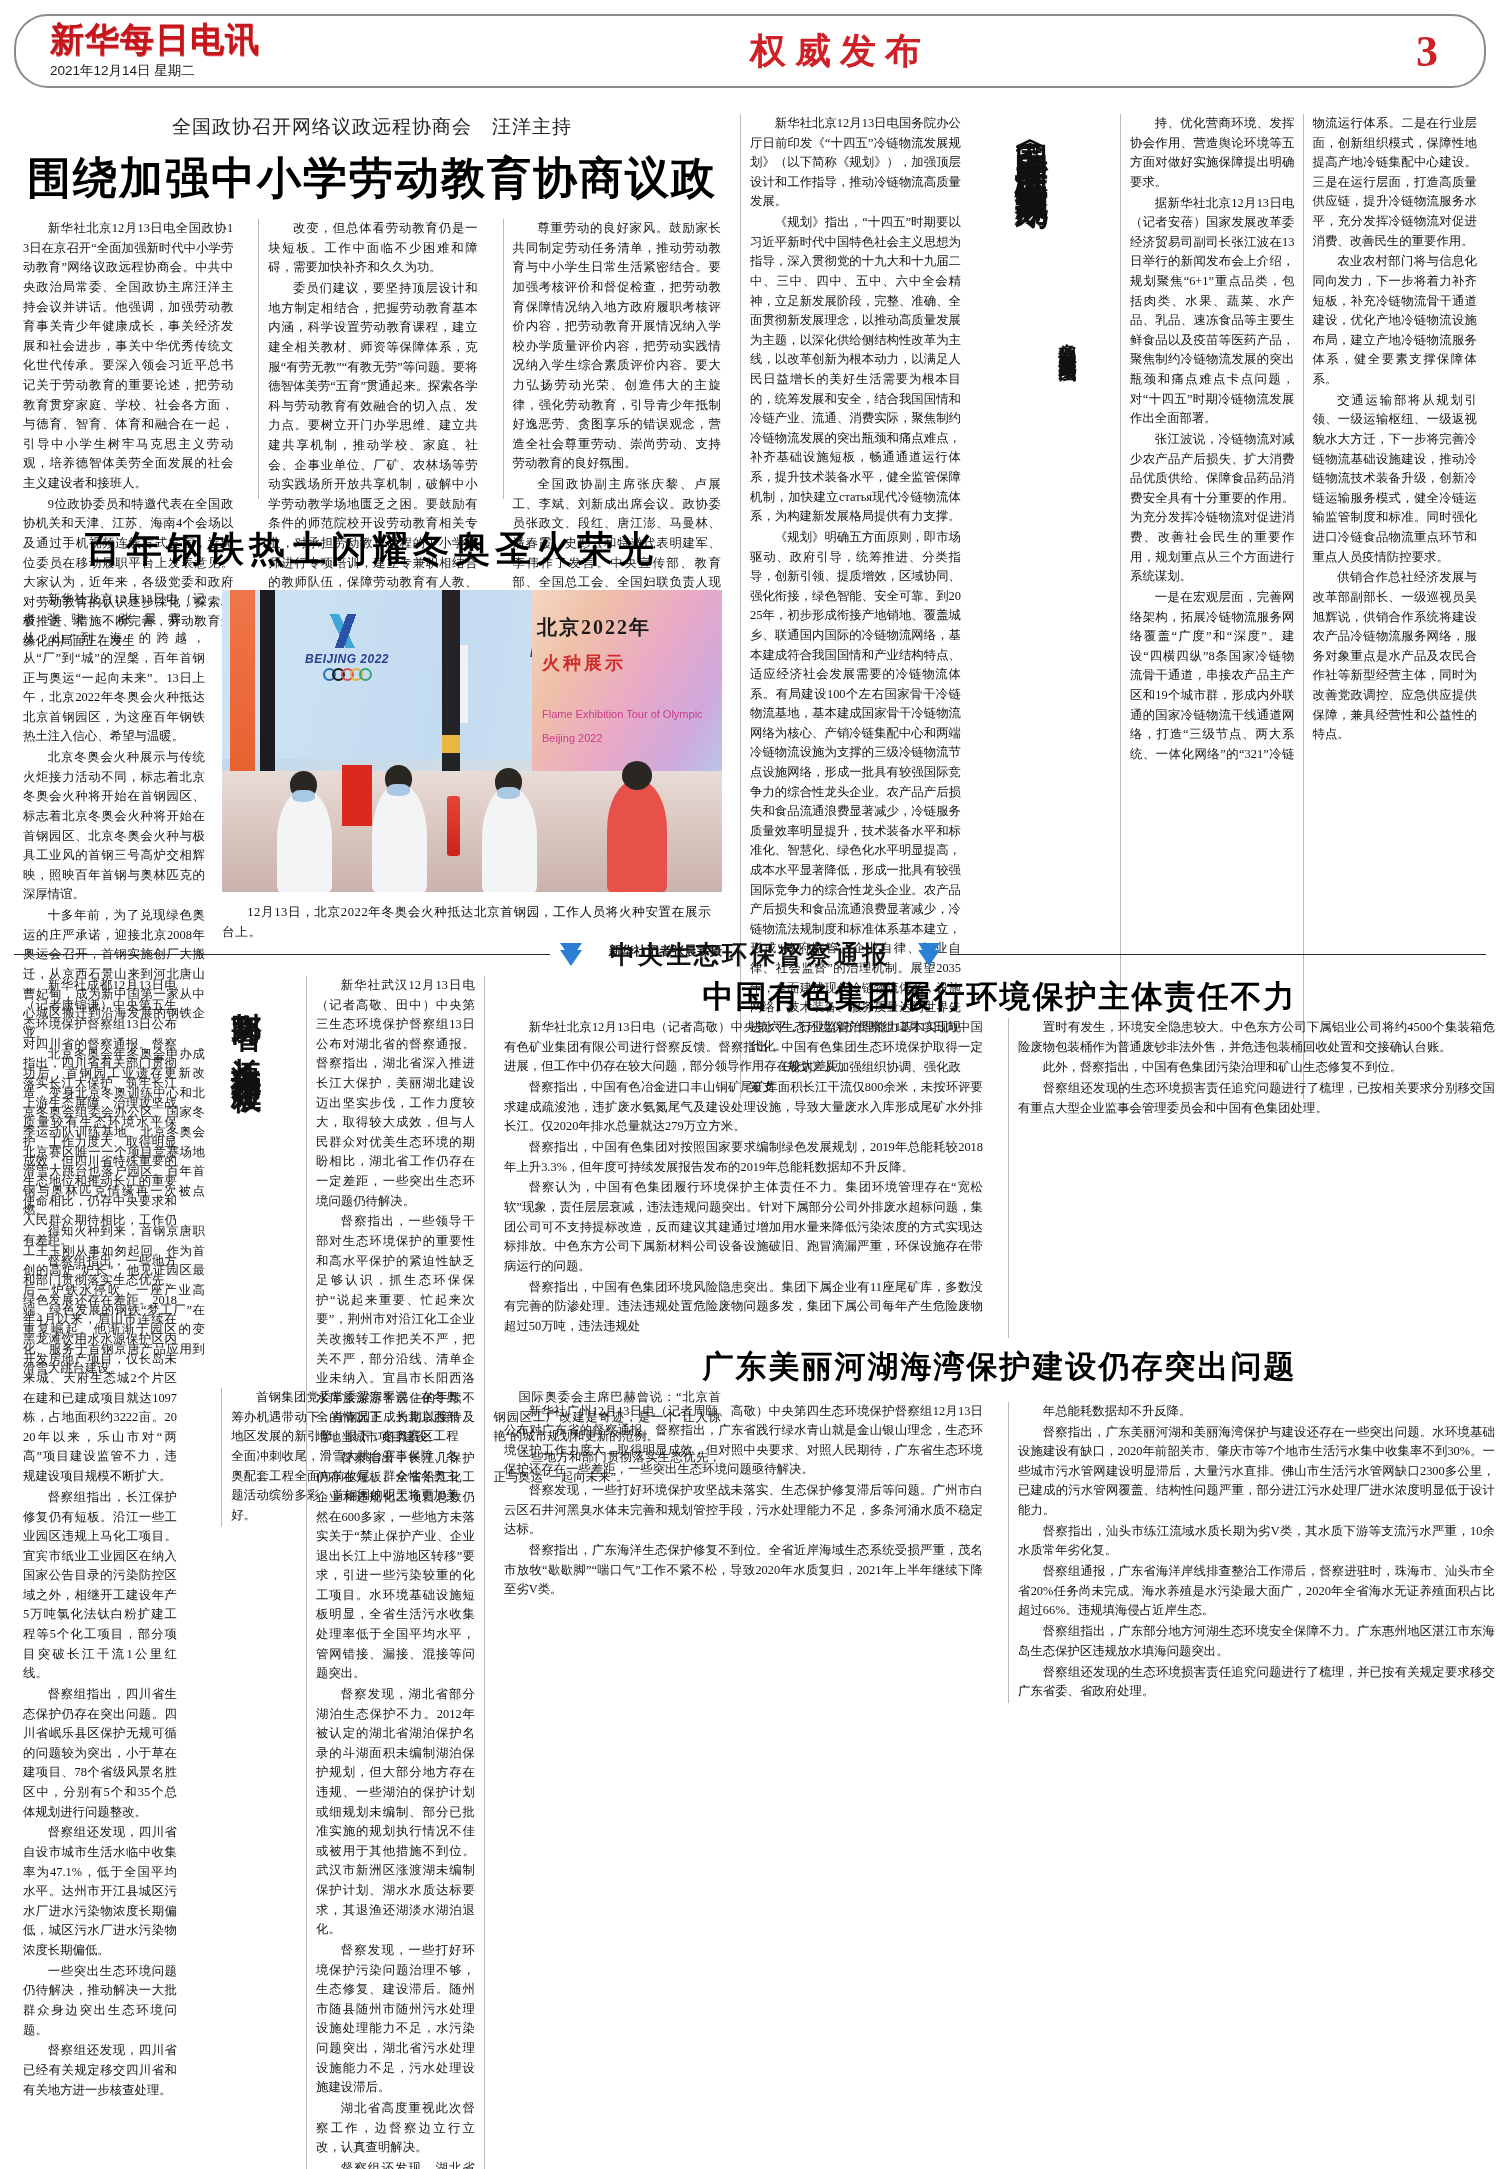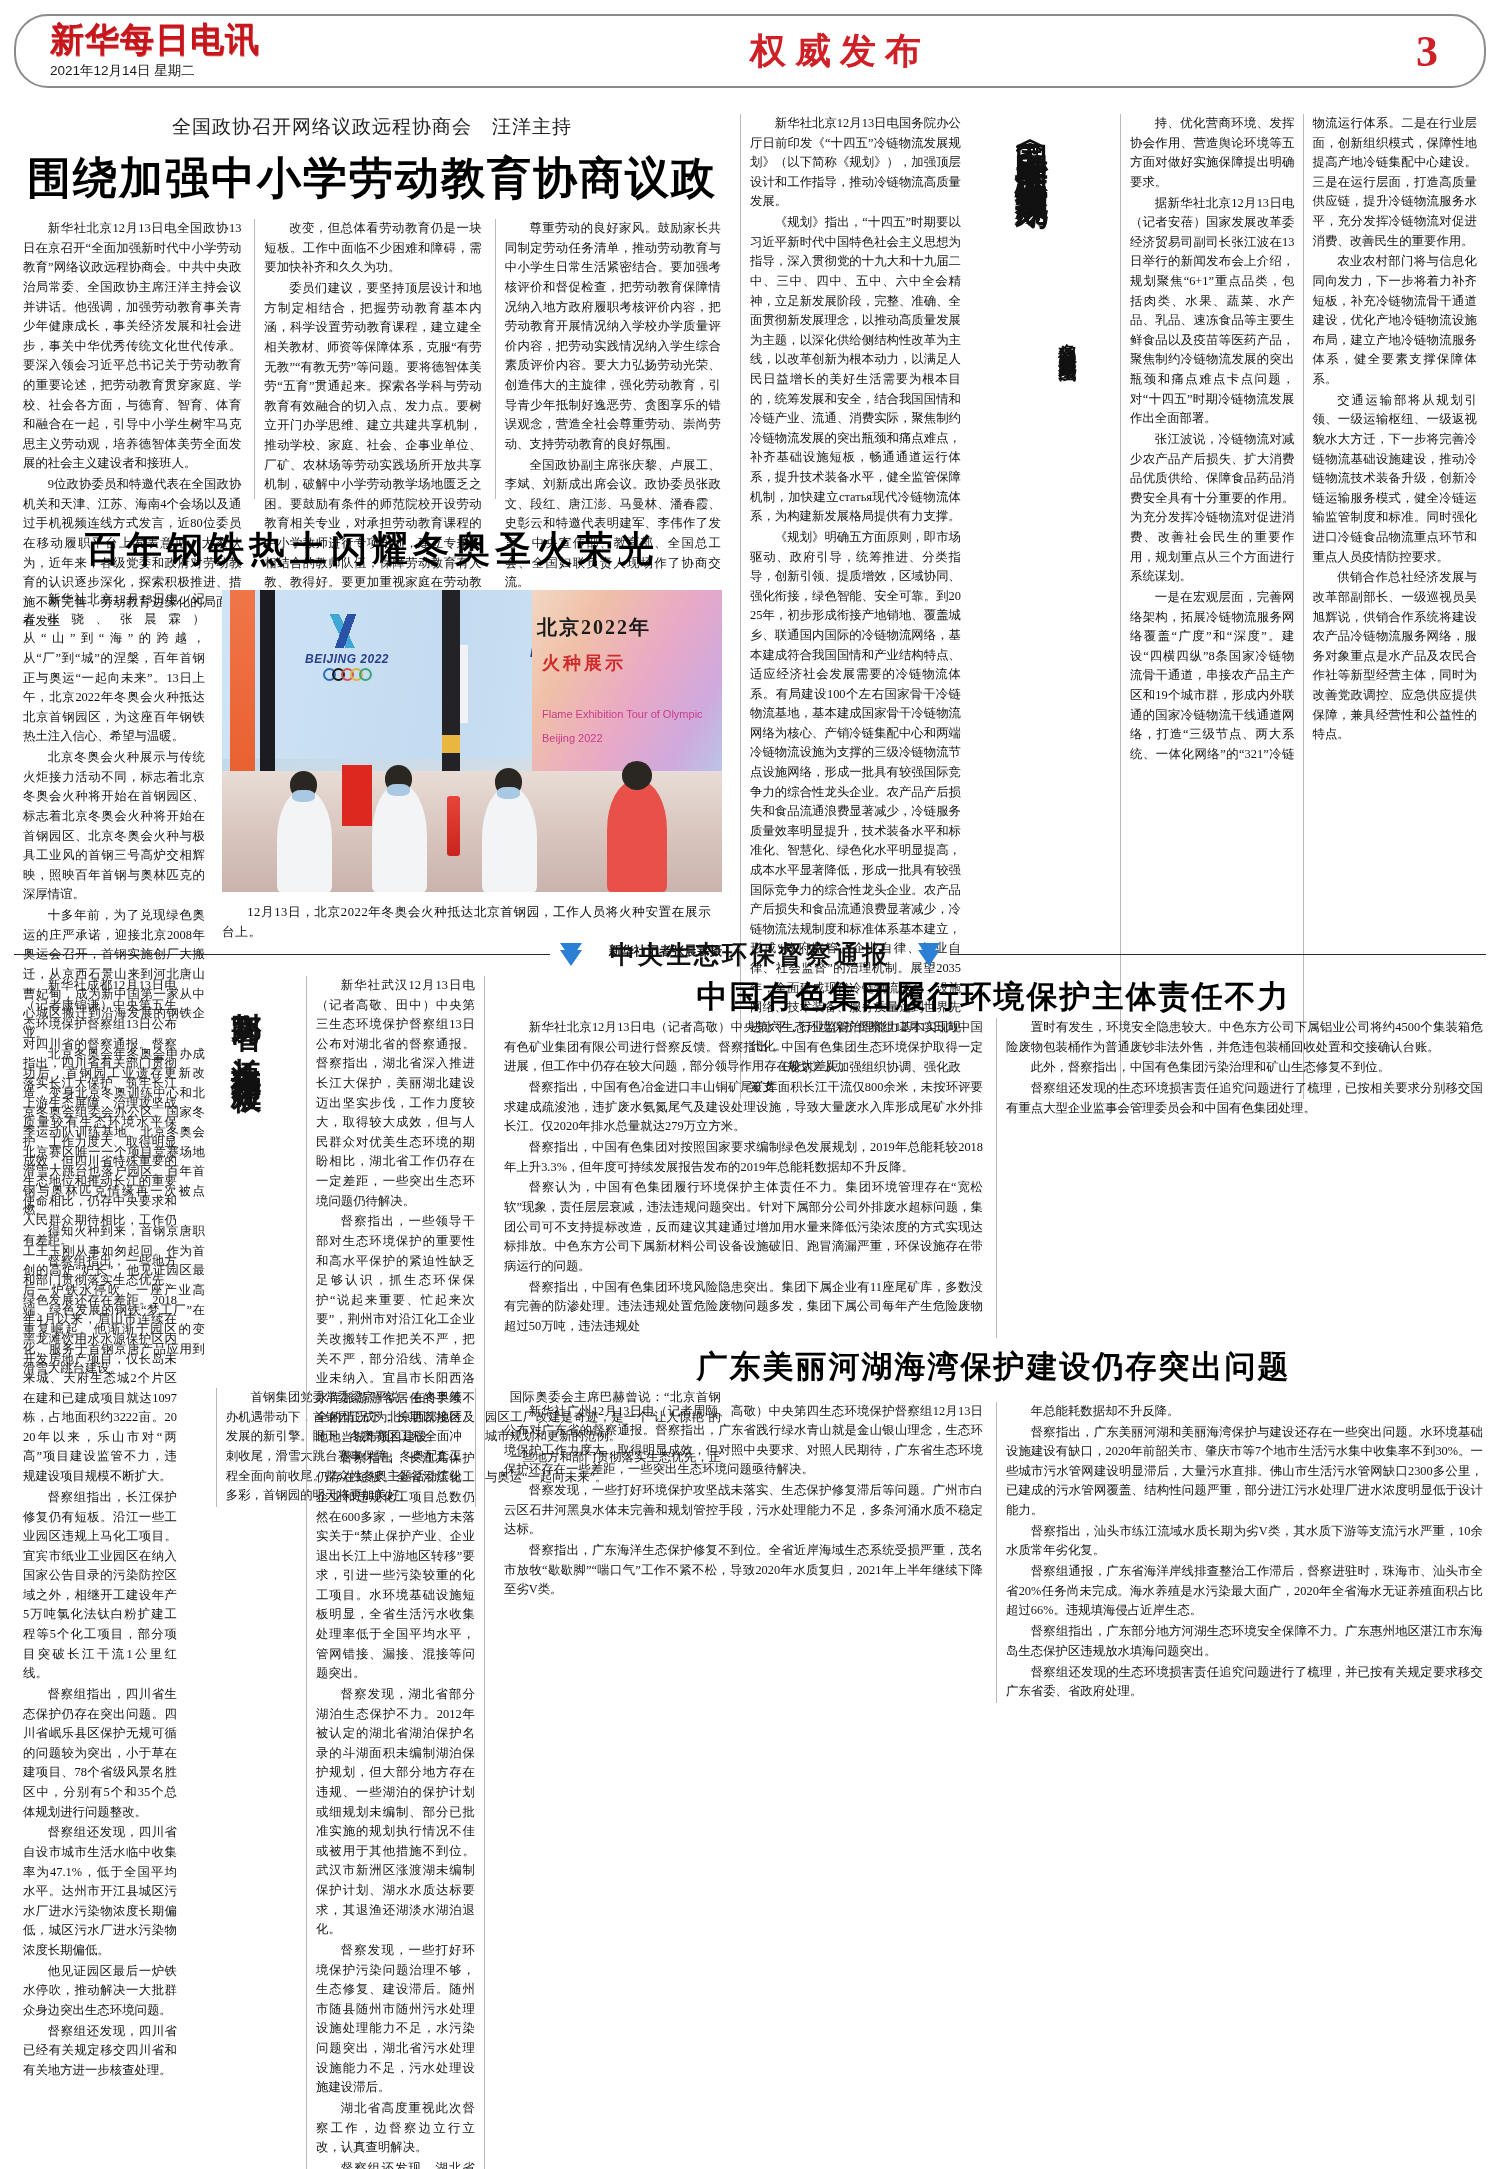--- a/index.html
+++ b/index.html
@@ -58,21 +58,21 @@
     font-family: "Liberation Serif", serif; color: #000;
   }
 
   .body-col {
     font-size: 12.4px; line-height: 1.58; text-align: justify;
     text-justify: inter-ideograph; font-family: "Liberation Serif", serif;
     color: #131313; word-break: break-all; hyphens: none;
   }
   .body-col p { text-indent: 2em; margin-bottom: 0.1em; }
 
-  .cols { display: flex; gap: 4px; }
+  .cols { display: flex; gap: 16px; }
   .col { padding: 0 9px; }
 
   
   .photo-wrap { width: 100%; }
   .photo {
     position: relative; width: 100%; height: 100%;
     background: linear-gradient(170deg,#cfe2f2 0%, #bcd8ee 40%, #e7e2dc 75%, #d8c9c5 100%);
     overflow: hidden;
   }
   .p-banner {
@@ -329,21 +329,21 @@
 
   <div style="position:absolute; left:14px; top:962px; width:1472px; height:1195px; display:flex;">
 
     <div style="width:470px; display:flex;">
       <div class="col body-col" style="width:172px;">
         <p>新华社成都12月13日电（记者康锦谦）中央第五生态环境保护督察组13日公布对四川省的督察通报。督察指出，四川省有关部门贯彻落实长江大保护、筑牢长江上游生态屏障、治理攻坚战质量较有生态环境水平保护、工作力度大、取得明显成效，但四川省特殊重要的生态地位和推动长江的重要使命相比，仍存中央要求和人民群众期待相比，工作仍有差距。</p>
         <p>督察组指出，一些地方和部门贯彻落实生态优先、绿色发展还存在差距。2018年4月以来，眉山市连续在黑龙滩饮用水水源保护区内开发房地产项目，仅长岛未来城、天府生态城2个片区在建和已建成项目就达1097栋，占地面积约3222亩。2020年以来，乐山市对“两高”项目建设监管不力，违规建设项目规模不断扩大。</p>
         <p>督察组指出，长江保护修复仍有短板。沿江一些工业园区违规上马化工项目。宜宾市纸业工业园区在纳入国家公告目录的污染防控区域之外，相继开工建设年产5万吨氯化法钛白粉扩建工程等5个化工项目，部分项目突破长江干流1公里红线。</p>
         <p>督察组指出，四川省生态保护仍存在突出问题。四川省岷乐县区保护无规可循的问题较为突出，小于草在建项目、78个省级风景名胜区中，分别有5个和35个总体规划进行问题整改。</p>
         <p>督察组还发现，四川省自设市城市生活水临中收集率为47.1%，低于全国平均水平。达州市开江县城区污水厂进水污染物浓度长期偏低，城区污水厂进水污染物浓度长期偏低。</p>
-        <p>他见证园区最后一炉铁水停吹，推动解决一大批群众身边突出生态环境问题。</p>
+        <p>一些突出生态环境问题仍待解决，推动解决一大批群众身边突出生态环境问题。</p>
         <p>督察组还发现，四川省已经有关规定移交四川省和有关地方进一步核查处理。</p>
       </div>
       <div style="width:120px; display:flex; justify-content:center; padding-top:12px;">
         <div class="vtitle" style="font-size:30px; line-height:1.08; height:1130px;">川鄂两省：长江大保护仍存在短板</div>
       </div>
       <div class="col body-col colrule" style="width:178px;">
         <p>新华社武汉12月13日电（记者高敬、田中）中央第三生态环境保护督察组13日公布对湖北省的督察通报。督察指出，湖北省深入推进长江大保护，美丽湖北建设迈出坚实步伐，工作力度较大，取得较大成效，但与人民群众对优美生态环境的期盼相比，湖北省工作仍存在一定差距，一些突出生态环境问题仍待解决。</p>
         <p>督察指出，一些领导干部对生态环境保护的重要性和高水平保护的紧迫性缺乏足够认识，抓生态环保保护“说起来重要、忙起来次要”，荆州市对沿江化工企业关改搬转工作把关不严，把关不严，部分沿线、清单企业未纳入。宜昌市长阳西洛水库旅游游客居住的手续不全的情况下，长期以接待及地地当城市项目建设。</p>
         <p>督察指出，长江几保护仍存在短板。全省沿江化工企业和违规化工项目总数仍然在600多家，一些地方未落实关于“禁止保护产业、企业退出长江上中游地区转移”要求，引进一些污染较重的化工项目。水环境基础设施短板明显，全省生活污水收集处理率低于全国平均水平，管网错接、漏接、混接等问题突出。</p>
         <p>督察发现，湖北省部分湖泊生态保护不力。2012年被认定的湖北省湖泊保护名录的斗湖面积未编制湖泊保护规划，但大部分地方存在违规、一些湖泊的保护计划或细规划未编制、部分已批准实施的规划执行情况不佳或被用于其他措施不到位。武汉市新洲区涨渡湖未编制保护计划、湖水水质达标要求，其退渔还湖淡水湖泊退化。</p>

